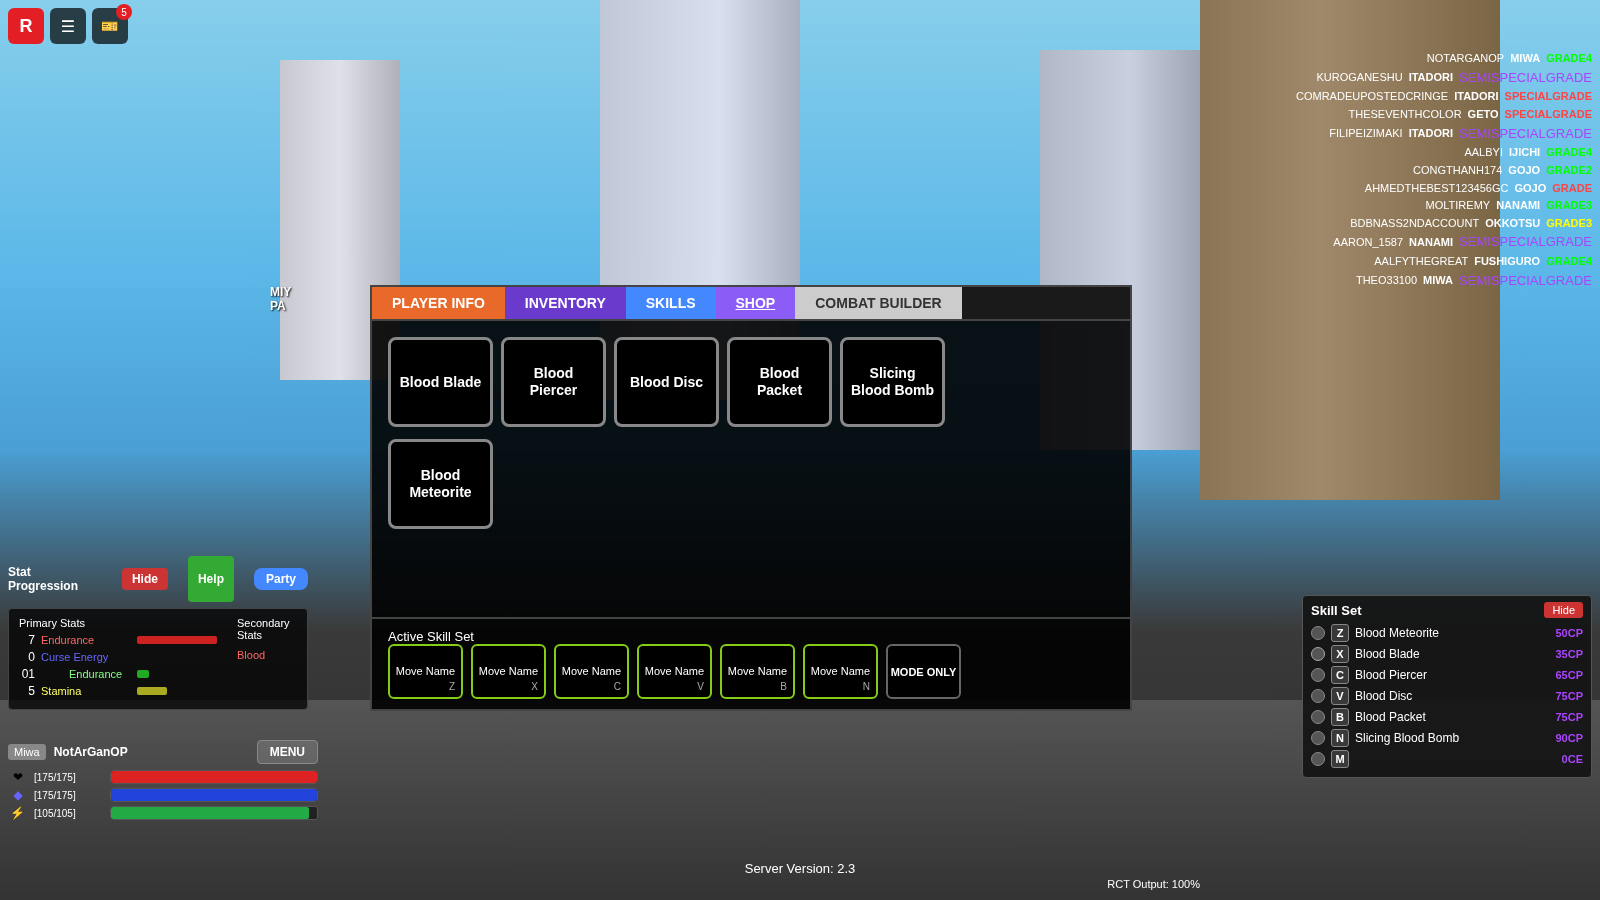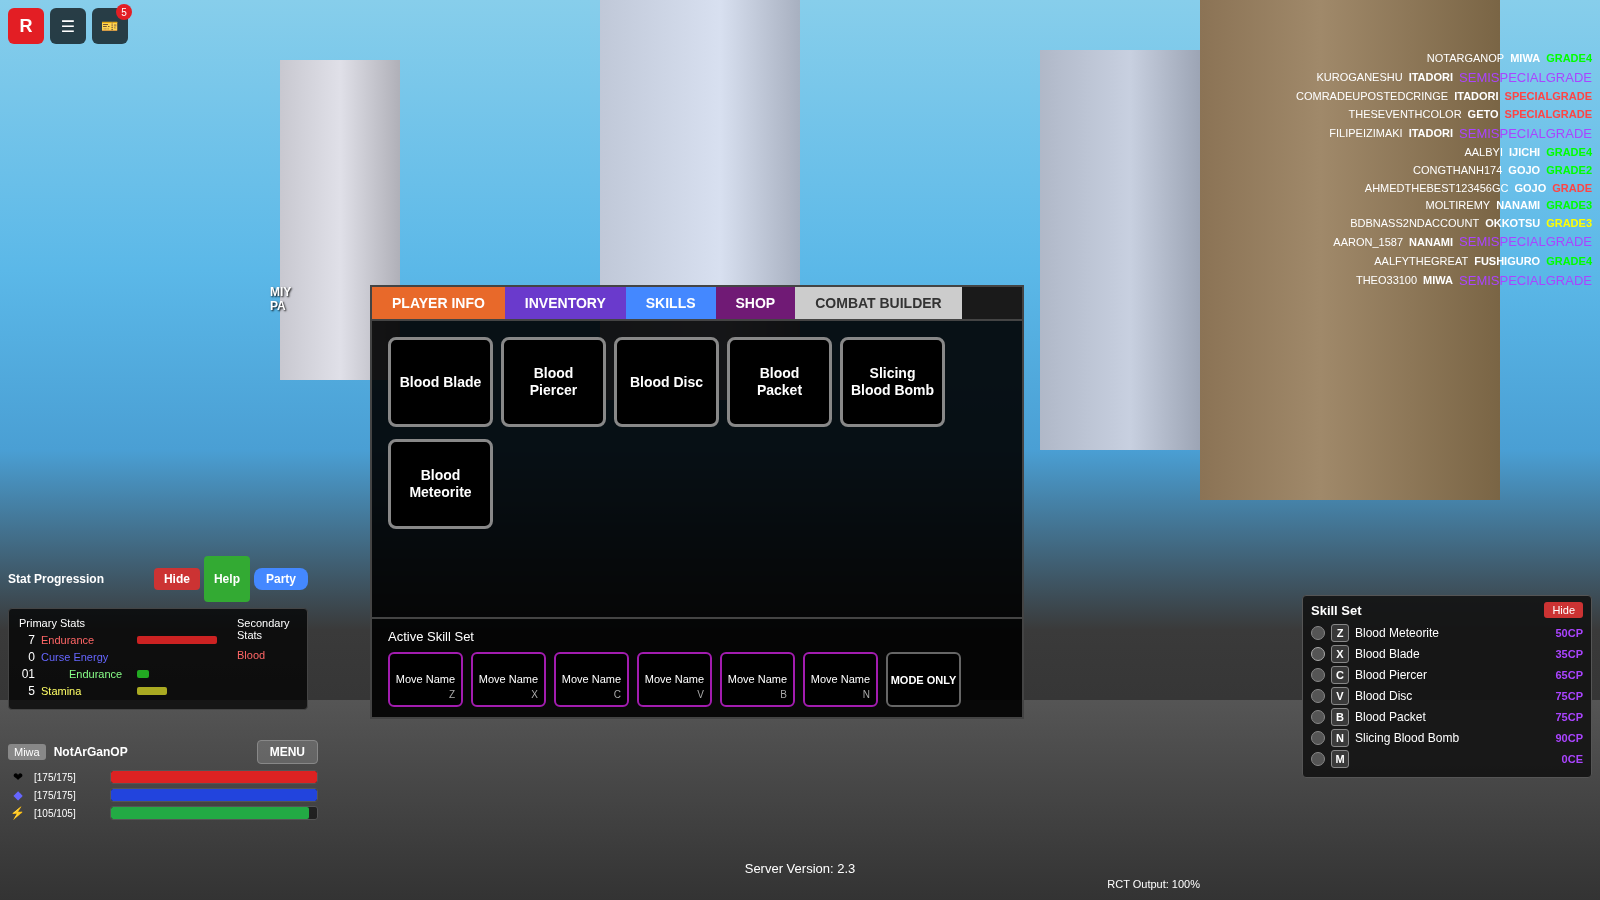--- a/index.html
+++ b/index.html
@@ -155,21 +155,21 @@
     
     .stat-panel {
       position: absolute;
       bottom: 190px;
       left: 8px;
       width: 300px;
       z-index: 100;
     }
     .stat-buttons {
       display: flex;
-      gap: 4px;
+      gap: 20px;
       margin-bottom: 6px;
       align-items: center;
     }
     .stat-label {
       color: white;
       font-size: 12px;
       font-weight: bold;
       flex: 1;
     }
     .btn-hide {
@@ -323,21 +323,21 @@
     }
     .bar-hp { background: #dd2222; width: 100%; }
     .bar-ce2 { background: #2244dd; width: 100%; }
     .bar-st { background: #22aa44; width: 96%; }
 
     
     .main-panel {
       position: absolute;
       top: 285px;
       left: 370px;
-      width: 654px;
+      width: 762px;
       z-index: 50;
     }
 
     
     .tab-bar {
       display: flex;
       background: #1a1a1a;
       border: 2px solid #444;
       border-bottom: none;
     }
@@ -345,21 +345,21 @@
       padding: 8px 20px;
       font-size: 14px;
       font-weight: bold;
       cursor: pointer;
       border: none;
       color: white;
     }
     .tab-player { background: #e8692a; }
     .tab-inventory { background: #6a3acc; }
     .tab-skills { background: #4488ff; }
-    .tab-shop { background: #701a75; }
+    .tab-shop { background: #8b5cf6; text-decoration: underline; }
     .tab-combat { background: #cccccc; color: #333; }
 
     
     .skills-content {
       background: rgba(0,0,0,0.9);
       border: 2px solid #444;
       padding: 16px;
       min-height: 300px;
     }
     .skills-grid {
@@ -395,30 +395,29 @@
     
     .active-skill-bar {
       background: rgba(0,0,0,0.9);
       border: 2px solid #444;
       border-top: none;
       padding: 10px 16px;
     }
     .active-label {
       color: white;
       font-size: 13px;
-      margin-bottom: 8px;
     }
     .move-btns {
       display: flex;
       gap: 8px;
       align-items: center;
     }
     .move-btn {
       background: #000;
-      border: 2px solid #a21caf;
+      border: 2px solid #84cc16;
       border-radius: 6px;
       color: white;
       font-size: 11px;
       width: 75px;
       height: 55px;
       cursor: pointer;
       display: flex;
       flex-direction: column;
       align-items: center;
       justify-content: center;

